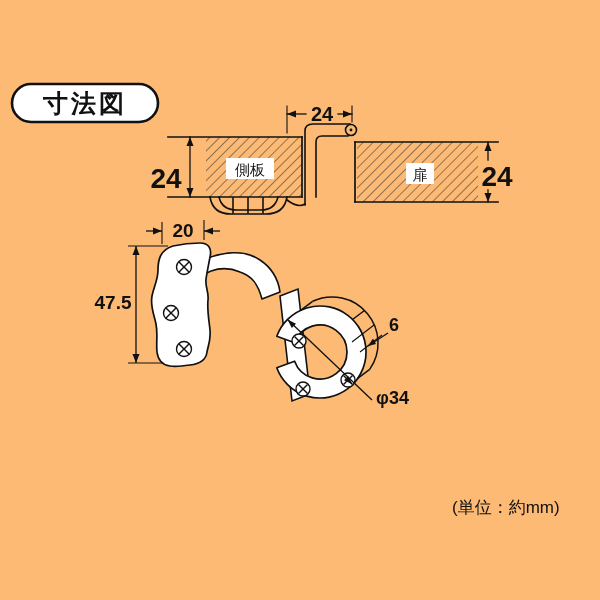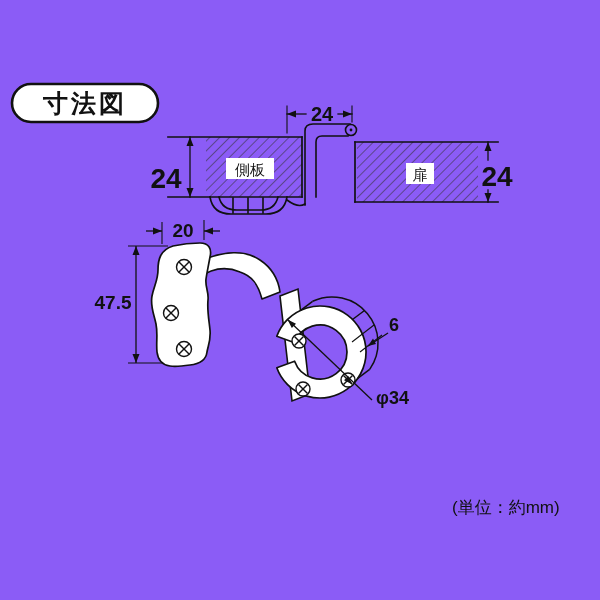--- a/index.html
+++ b/index.html
@@ -1,19 +1,19 @@
 <!DOCTYPE html>
 <html><head>
 <meta charset="utf-8">
 <style>
   html,body{margin:0;padding:0;background:#fff;}
   .canvas{
     position:relative;
     width:600px;height:600px;
-    background:#8b5cf6;
+    background:#fdba74;
     font-family:"Liberation Sans", sans-serif;
     overflow:hidden;
   }
   svg text{
     font-family:"Liberation Sans", sans-serif;
     fill:#111;
   }
   .dim-num{font-weight:bold;}
   .jp-label{font-weight:normal;}
 </style>

